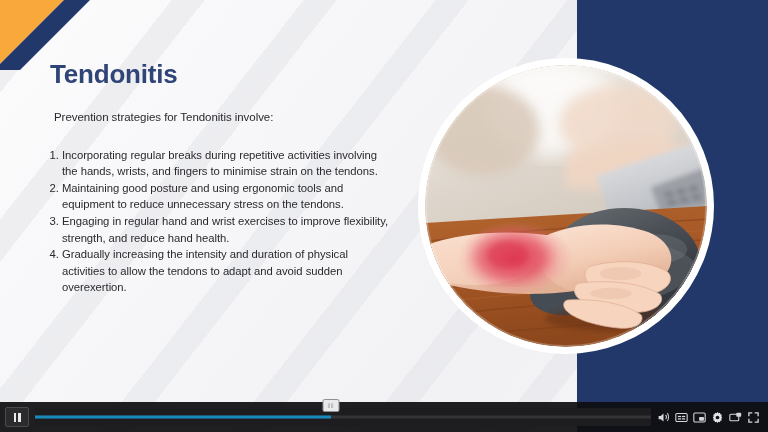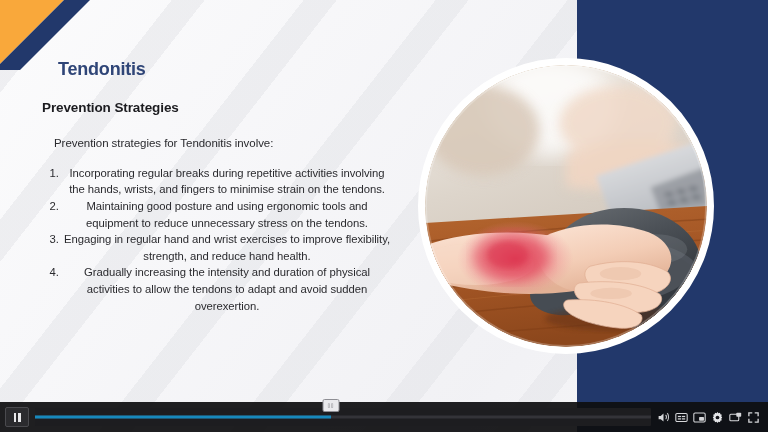--- a/index.html
+++ b/index.html
@@ -97,48 +97,47 @@
   #photo svg { display: block; width: 100%; height: 100%; }
 
   
   #text-col {
     position: absolute;
     left: 42px;
     top: 60px;
     width: 350px;
   }
   #slide-title {
-    font-size: 18px;
+    font-size: 26px;
     font-weight: bold;
     color: #2f4577;
     letter-spacing: -0.2px;
-    margin: 0 0 0 16px;
+    margin: 0 0 0 8px;
     line-height: 1.1;
   }
   #slide-subtitle {
     font-size: 13.5px;
     font-weight: bold;
     color: #1b1b1f;
     margin: 20px 0 0 0;
     letter-spacing: -0.1px;
   }
   #slide-intro {
     font-size: 11.5px;
     color: #2a2a2e;
     margin: 22px 0 0 12px;
     letter-spacing: -0.05px;
   }
   #strategy-list {
-    margin: 16px 0 0 0;
+    margin: 24px 0 0 0;
     padding-left: 20px;
     font-size: 11.3px;
     color: #2a2a2e;
     line-height: 1.47;
     letter-spacing: -0.05px;
-    text-align: center;
   }
   #strategy-list li {
     padding-left: 0px;
     margin-bottom: 0px;
   }
   #strategy-list li::marker {
     font-size: 11.3px;
   }
 
   
@@ -385,21 +384,20 @@
             </g>
 
             <circle cx="150" cy="150" r="149" fill="none" stroke="#ffffff" stroke-width="2" opacity="0.25"></circle>
           </g>
         </svg>
       </div>
     </div>
 
     <div id="text-col">
       <h1 id="slide-title">Tendonitis</h1>
-      <h2 id="slide-subtitle">Prevention Strategies</h2>
       <p id="slide-intro">Prevention strategies for Tendonitis involve:</p>
       <ol id="strategy-list">
         <li>Incorporating regular breaks during repetitive activities involving the hands, wrists, and fingers to minimise strain on the tendons.</li>
         <li>Maintaining good posture and using ergonomic tools and equipment to reduce unnecessary stress on the tendons.</li>
         <li>Engaging in regular hand and wrist exercises to improve flexibility, strength, and reduce hand health.</li>
         <li>Gradually increasing the intensity and duration of physical activities to allow the tendons to adapt and avoid sudden overexertion.</li>
       </ol>
     </div>
   </div>
 

